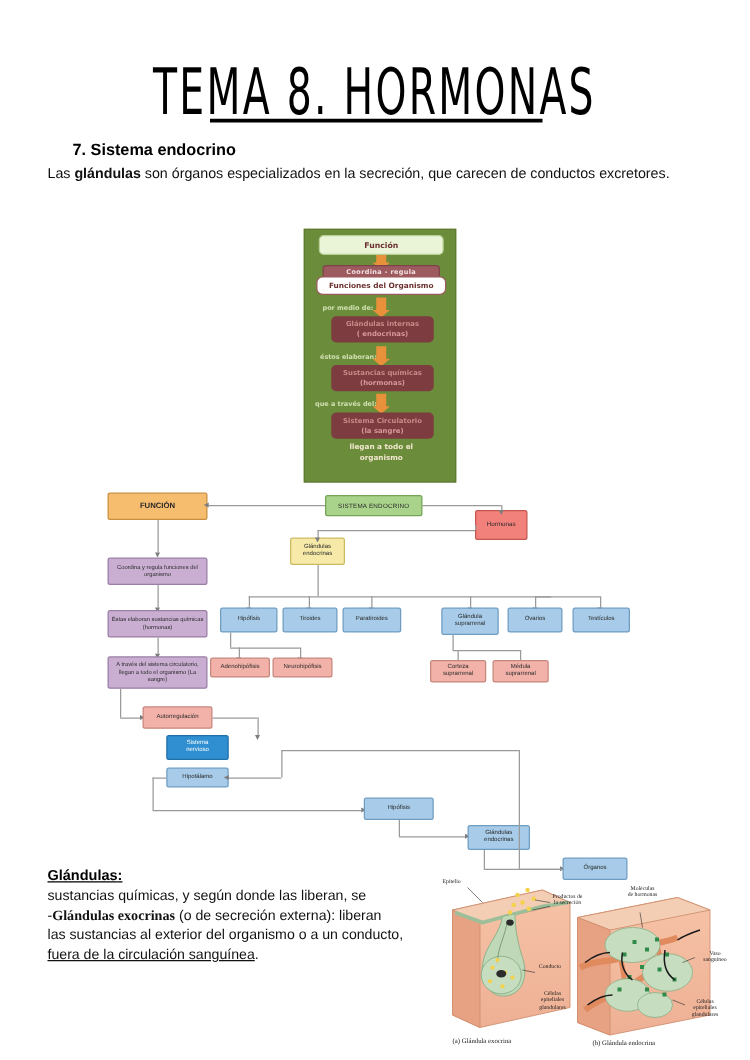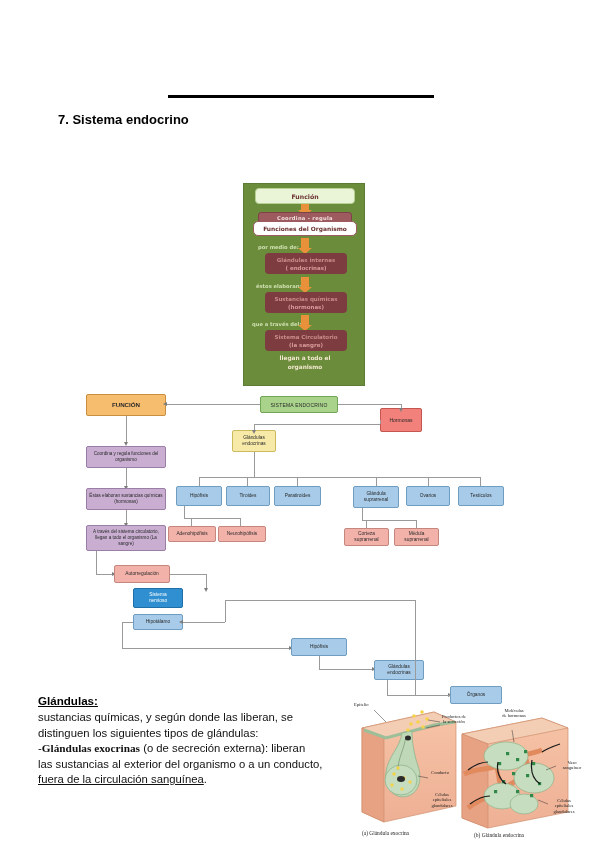--- a/index.html
+++ b/index.html
@@ -155,25 +155,29 @@
   .icap{
     position:absolute;font-family:"Liberation Serif",serif;
     font-size:5.4px;color:#1d1d1d;
   }
 </style>
 </head>
 <body>
 
 <div class="page">
 
+  <div class="title-wrap">
+    <span class="title">TEMA 8. HORMONAS</span>
+  </div>
   <div class="title-rule"></div>
 
   <div class="h-sec">7. Sistema endocrino</div>
 
   <div class="intro">
+    <div>Las <b>glándulas</b> son órganos especializados en la secreción, que carecen de conductos excretores.</div>
   </div>
 
   <div class="poster">
 
     <div class="pbox p-funcion">Función</div>
 
     <div class="p-arrow" style="left:57px;top:20px;height:7px;"></div>
 
     <div class="pbox p-coord">Coordina - regula</div>
     <div class="pbox p-funcorg">Funciones del Organismo</div>
@@ -312,21 +316,20 @@
       <div>suprarrenal</div>
     </div>
   </div>
 
   <div class="glandulas-h">
     <span>Glándulas</span><span class="colon">:</span>
   </div>
 
   <div class="gbody">
     <div>sustancias químicas, y según donde las liberan, se</div>
-    <div>distinguen los siguientes tipos de glándulas:</div>
     <div>-<b>Glándulas exocrinas</b> (o de secreción externa): liberan</div>
     <div>las sustancias al exterior del organismo o a un conducto,</div>
     <div><u>fuera de la circulación sanguínea</u>.</div>
   </div>
 
   <div class="illus">
     <svg width="238" height="146" viewBox="0 0 238 146">
       <defs>
         <linearGradient id="tis" x1="0" y1="0" x2="0" y2="1">
           <stop offset="0" stop-color="#f6c3a6"></stop>

